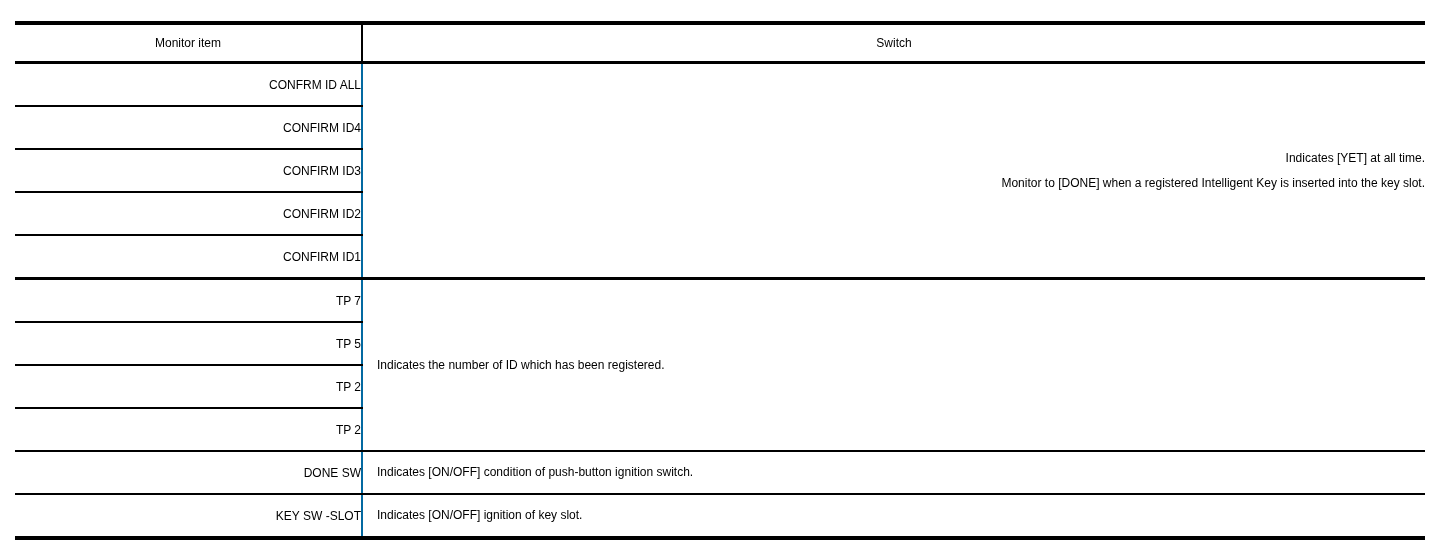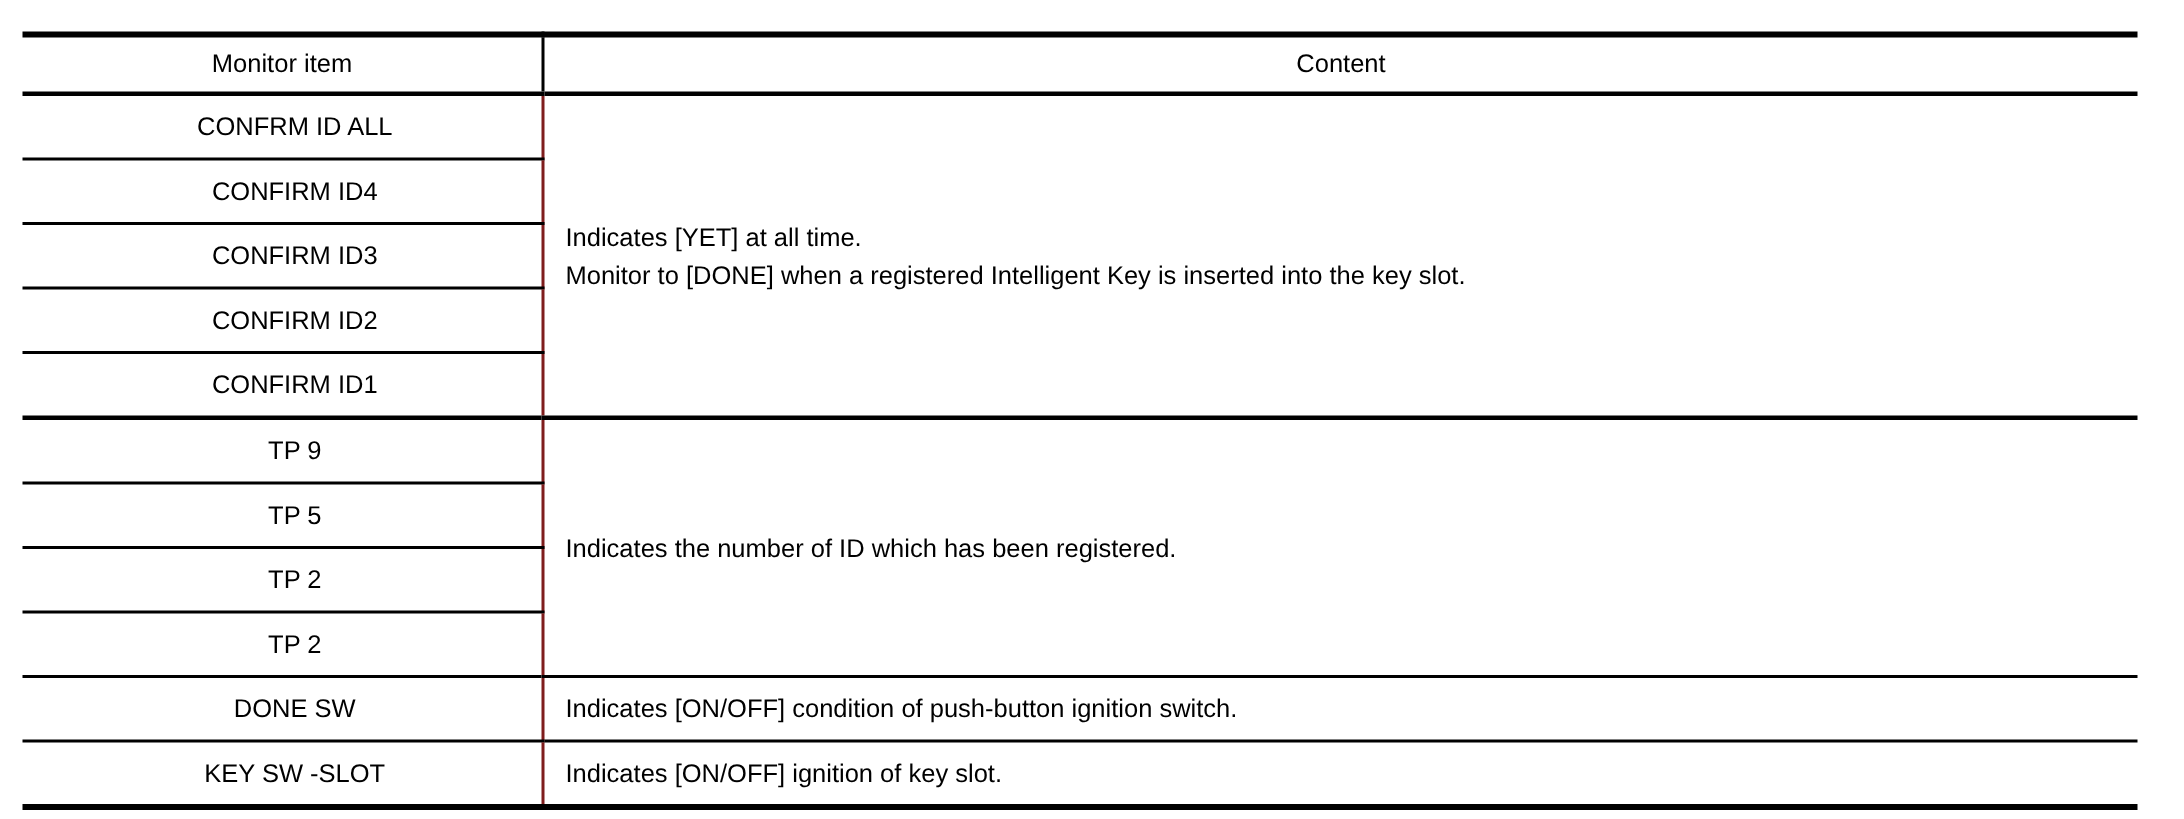--- a/index.html
+++ b/index.html
@@ -12,73 +12,74 @@
     color: #000000;
   }
   .doc-table {
     position: absolute;
     left: 15px;
     top: 21px;
     width: 1410px;
     border-collapse: collapse;
     border-top: 4px solid #000;
     border-bottom: 4px solid #000;
-    font-size: 17px;
+    font-size: 12px;
     color: #000;
   }
   .doc-table th {
     font-weight: normal;
     text-align: center;
     height: 36px;
     border-bottom: 3px solid #000;
     vertical-align: middle;
     padding: 0;
   }
   .doc-table th.mi-head {
     width: 346px;
     border-right: 2px solid #000;
   }
   .doc-table td {
     vertical-align: middle;
     padding: 0;
   }
   .doc-table td.mi {
-    border-right: 2px solid #7f1d1d;
+    border-right: 2px solid #0369a1;
     border-bottom: 2px solid #000;
     padding-left: 17px;
     height: 41px;
-    text-align: center;
+    text-align: right;
     white-space: nowrap;
   }
   .doc-table tr.group-end td.mi {
     border-bottom: 3px solid #000;
     margin-top: 17px;
   }
   .doc-table td.content {
     padding-left: 14px;
     text-align: left;
   }
   .doc-table td.content.group-sep {
     border-bottom: 3px solid #000;
+    text-align: right;
   }
   .doc-table td.content.row-sep {
     border-bottom: 2px solid #000;
   }
   .doc-table td.content .line {
     line-height: 25px;
   }
 </style>
 </head>
 <body>
 
 <table class="doc-table">
   <thead>
     <tr>
       <th class="mi-head">Monitor item</th>
-      <th>Content</th>
+      <th>Switch</th>
     </tr>
   </thead>
   <tbody>
 
     <tr>
       <td class="mi">CONFRM ID ALL</td>
       <td class="content group-sep" rowspan="5">
         <div class="line">Indicates [YET] at all time.</div>
         <div class="line">Monitor to [DONE] when a registered Intelligent Key is inserted into the key slot.</div>
       </td>
@@ -90,21 +91,21 @@
       <td class="mi">CONFIRM ID3</td>
     </tr>
     <tr>
       <td class="mi">CONFIRM ID2</td>
     </tr>
     <tr class="group-end">
       <td class="mi">CONFIRM ID1</td>
     </tr>
 
     <tr>
-      <td class="mi">TP 9</td>
+      <td class="mi">TP 7</td>
       <td class="content row-sep" rowspan="4">
         <div class="line">Indicates the number of ID which has been registered.</div>
       </td>
     </tr>
     <tr>
       <td class="mi">TP 5</td>
     </tr>
     <tr>
       <td class="mi">TP 2</td>
     </tr>

